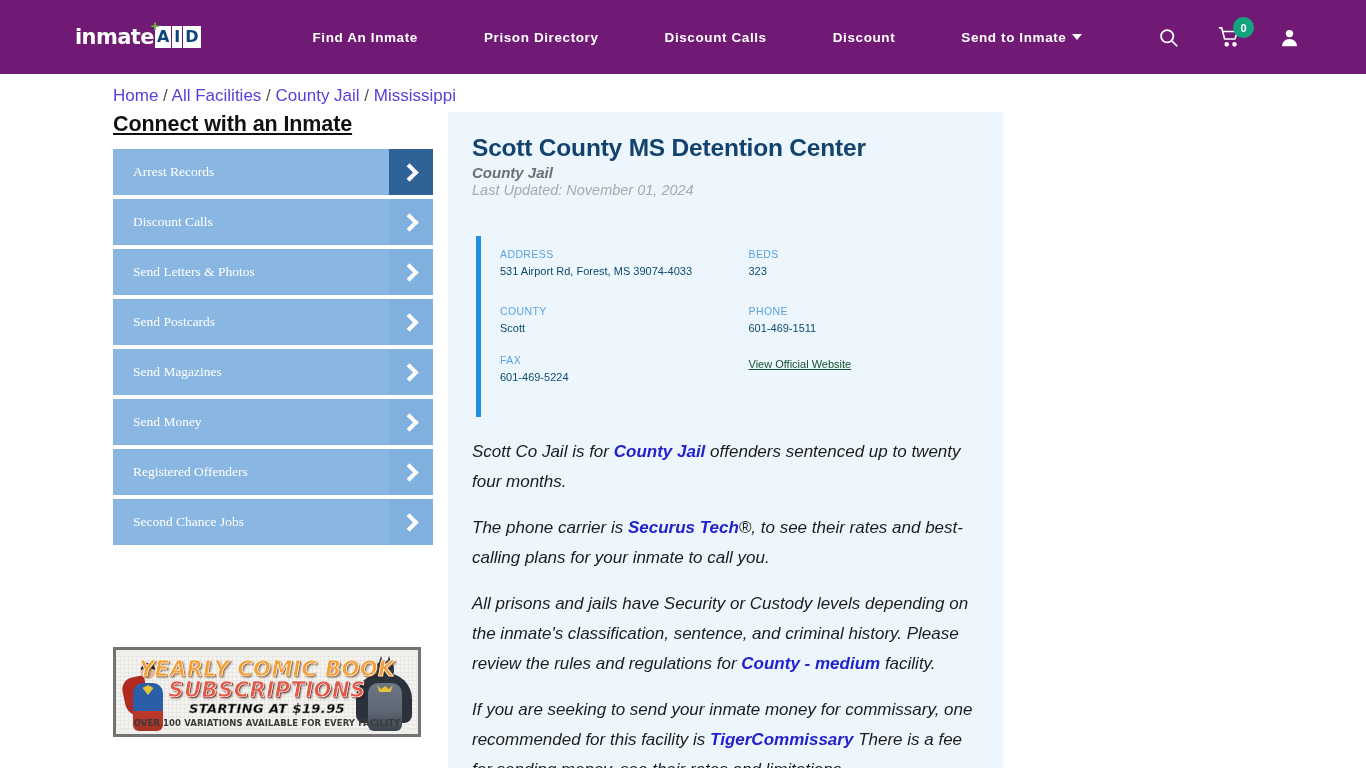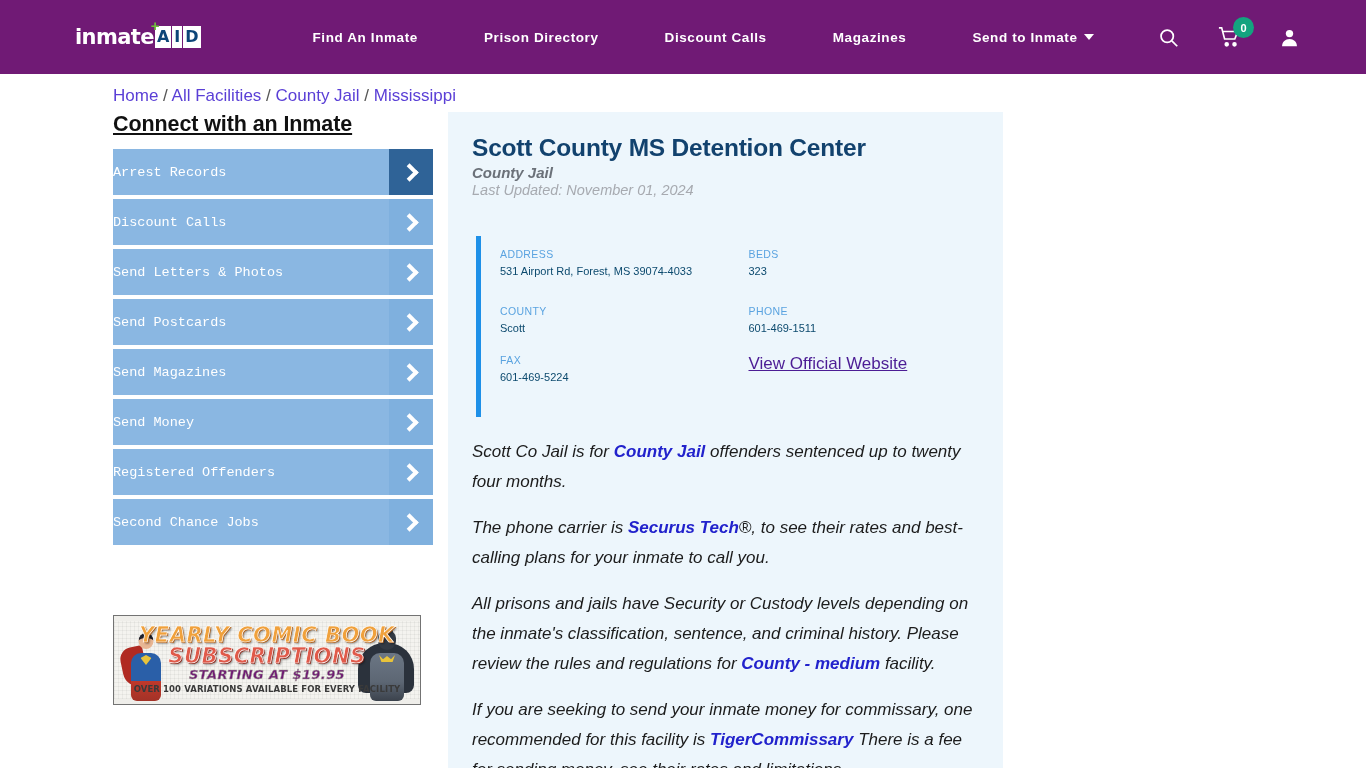--- a/index.html
+++ b/index.html
@@ -146,23 +146,24 @@
     height: 46px;
     margin-bottom: 4px;
     background: #8ab7e2;
     cursor: pointer;
     overflow: hidden;
   }
   .side-btn-label {
     flex: 1;
     display: flex;
     align-items: center;
+    padding-left: 20px;
     color: #ffffff;
     font-size: 13.5px;
-    font-family: Liberation Mono, monospace;
+    font-family: Liberation Serif, serif;
     text-align: right;
   }
   .side-btn-arrow {
     width: 44px;
     background: #7fb0de;
     display: flex;
     align-items: center;
     justify-content: center;
   }
   .side-btn.active .side-btn-arrow { background: #2f6397; }
@@ -170,24 +171,24 @@
     width: 13px; height: 13px;
     border-right: 4px solid #ffffff;
     border-bottom: 4px solid #ffffff;
     transform: rotate(-45deg);
     margin-left: -4px;
   }
 
   
   .ad {
     position: absolute;
-    left: 113px; top: 541px;
+    left: 113px; top: 573px;
     width: 308px; height: 90px;
     background: #efeeea;
-    border: 1px solid #737373;
+    border: 3px solid #737373;
     overflow: hidden;
     cursor: pointer;
   }
   .ad-bg {
     position: absolute; inset: 5px 0 5px 0;
     background:
       repeating-linear-gradient(0deg, rgba(0,0,0,0.045) 0 1px, transparent 1px 4px),
       repeating-linear-gradient(90deg, rgba(0,0,0,0.045) 0 1px, transparent 1px 4px),
       #f4f3ef;
   }
@@ -211,21 +212,21 @@
     font-size: 21px;
     letter-spacing: 0.5px;
     color: #e05a4a;
     -webkit-text-stroke: 0.7px #ffffff;
     text-shadow: 1px 1px 0 #8e2a1c, 2px 2px 2px rgba(0,0,0,0.35);
     font-style: italic;
   }
   .ad-l3 {
     top: 51px;
     font-size: 13px;
-    color: #701a75;
+    color: #000000;
     -webkit-text-stroke: 0.5px #9d9a92;
     letter-spacing: 0.4px;
     font-style: italic;
   }
   .ad-l4 {
     top: 68px;
     font-size: 8.5px;
     color: #3a3a3a;
     letter-spacing: 0.1px;
   }
@@ -334,22 +335,22 @@
     margin-bottom: 2px;
   }
   .info-value {
     font-size: 11px;
     color: #0c4a6e;
     margin-bottom: 17px;
     line-height: 18px;
   }
   .info-value.tall { margin-bottom: 25px; }
   .info-link {
-    font-size: 17px;
-    color: #4c1d95;
+    font-size: 11px;
+    color: #14532d;
     text-decoration: underline;
     cursor: pointer;
     display: inline-block;
   }
 
   .body-copy { margin-top: 20px; }
   .body-copy p {
     font-size: 17px;
     font-style: italic;
     color: #1c1c1c;
@@ -374,21 +375,21 @@
       <span>I</span>
       <span>D</span>
     </span>
     <span class="logo-plus">+</span>
   </div>
 
   <nav class="nav">
     <div class="nav-item"><span>Find An Inmate</span></div>
     <div class="nav-item"><span>Prison Directory</span></div>
     <div class="nav-item"><span>Discount Calls</span></div>
-    <div class="nav-item"><span>Magazines</span></div>
+    <div class="nav-item"><span>Discount</span></div>
     <div class="nav-item"><span>Send to Inmate</span><i class="nav-caret"></i></div>
   </nav>
 
   <div class="header-icons">
     <span class="hicon">
       <svg width="21" height="21" viewBox="0 0 24 24" fill="none" stroke="#ffffff" stroke-width="2">
         <circle cx="10.5" cy="10.5" r="7"></circle>
           <line x1="15.8" y1="15.8" x2="22" y2="22"></line>
       </svg>
     </span>

